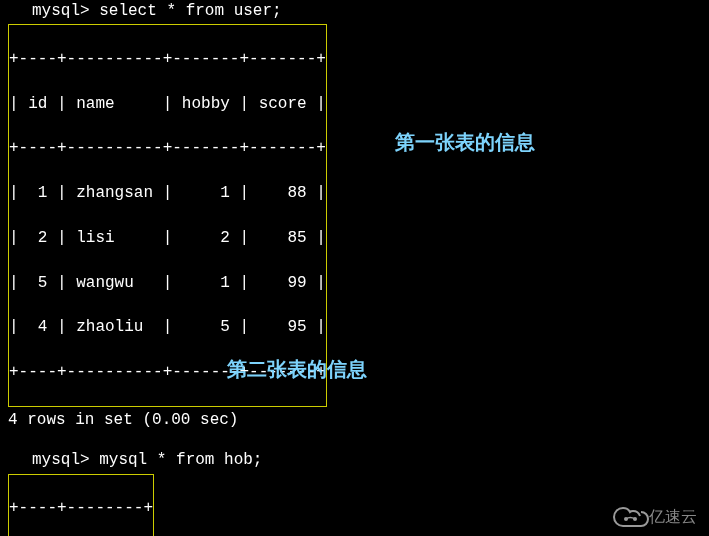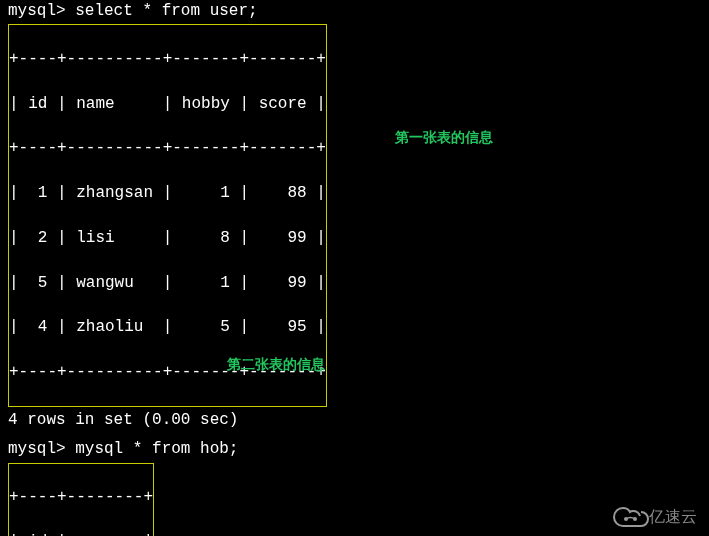--- a/index.html
+++ b/index.html
@@ -13,42 +13,43 @@
       font-family: 'Courier New', Consolas, monospace;
       font-size: 16px;
       line-height: 1.4;
       width: 709px;
       height: 536px;
       padding: 0px 8px;
       position: relative;
     }
     .prompt-line {
       white-space: pre;
+      margin-left: 24px;
     }
     .table-frame {
       border: 1px solid #cccc00;
       display: inline-block;
       white-space: pre;
       padding: 0;
       margin: 2px 0;
     }
     .table-line {
       white-space: pre;
       font-family: inherit;
     }
     .result-text {
       white-space: pre;
-      margin-bottom: 1px;
+      margin-bottom: 12px;
     }
     .annotation {
       position: absolute;
-      color: #22c55e;
+      color: #7dd3fc;
       font-family: 'Microsoft YaHei', SimHei, sans-serif;
       font-weight: bold;
-      font-size: 14px;
+      font-size: 20px;
       text-align: center;
     }
     .anno1 {
       top: 128px;
       left: 395px;
     }
     .anno2 {
       top: 355px;
       left: 227px;
     }
@@ -78,21 +79,21 @@
 
 
 
 <div class="prompt-line"><span>mysql&gt;</span><span> select * from user;</span></div>
 
 <div class="table-frame">
 <div class="table-line">+----+----------+-------+-------+</div>
 <div class="table-line">| id | name     | hobby | score |</div>
 <div class="table-line">+----+----------+-------+-------+</div>
 <div class="table-line">|  1 | zhangsan |     1 |    88 |</div>
-<div class="table-line">|  2 | lisi     |     8 |    99 |</div>
+<div class="table-line">|  2 | lisi     |     2 |    85 |</div>
 <div class="table-line">|  5 | wangwu   |     1 |    99 |</div>
 <div class="table-line">|  4 | zhaoliu  |     5 |    95 |</div>
 <div class="table-line">+----+----------+-------+-------+</div>
 </div>
 
 <div class="result-text">4 rows in set (0.00 sec)</div>
 
 <div class="spacer"></div>
 
 <div class="prompt-line"><span>mysql&gt;</span><span> mysql * from hob;</span></div>

